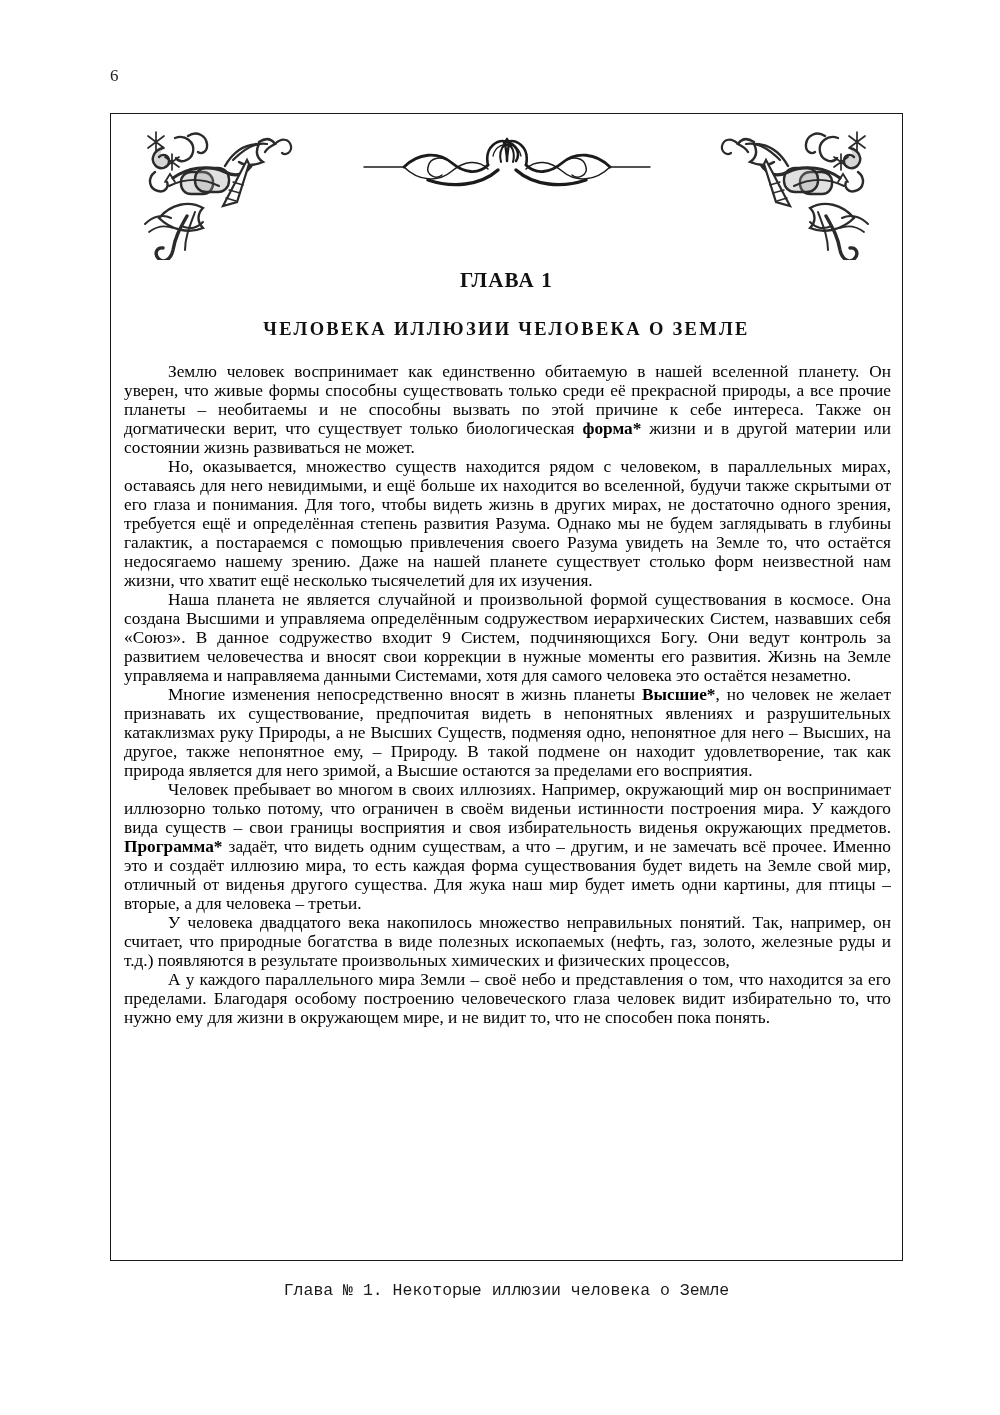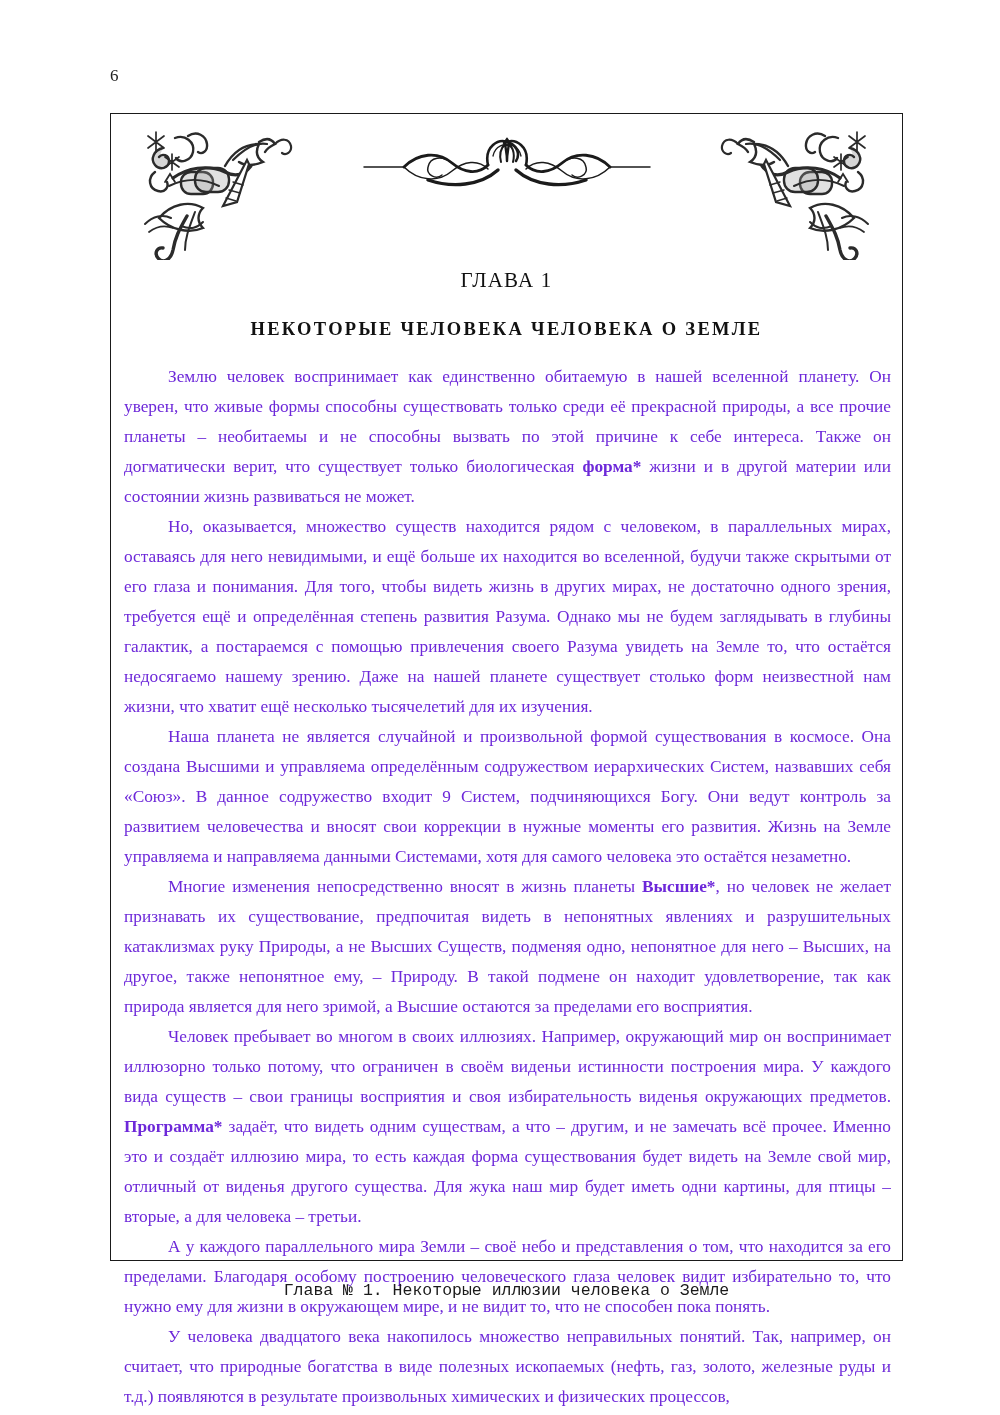--- a/index.html
+++ b/index.html
@@ -76,21 +76,21 @@
     transform: translateX(-50%);
     width: 290px;
     height: 62px;
   }
   .center-orn svg { display: block; width: 100%; height: 100%; }
 
   
   .chapter-label {
     text-align: center;
     font-size: 21px;
-    font-weight: normal;
+    font-weight: bold;
     letter-spacing: 1.2px;
     margin: 4px 0 0 0;
   }
   .chapter-title {
     text-align: center;
     font-size: 18.5px;
     font-weight: bold;
     letter-spacing: 2.3px;
     margin: 26px 0 0 0;
     padding: 0 30px;
@@ -99,22 +99,22 @@
   
   .body-text {
     margin: 22px 0 0 0;
     padding: 0 11px 0 13px;
   }
   .body-text p {
     margin: 0;
     text-align: justify;
     text-indent: 44px;
     font-size: 17.3px;
-    line-height: 30px;
-    color: #6d28d9;
+    line-height: 19px;
+    color: #000000;
     hyphens: manual;
   }
   .body-text p b { font-weight: bold; }
 
   
   .page-footer {
     position: absolute;
     left: 110px;
     top: 1281px;
     width: 793px;
@@ -245,27 +245,27 @@
           <path d="M20 112 c8 -6 16 -7 24 -4" stroke-width="1.8"></path>
           <path d="M52 106 c10 4 16 2 22 -4" stroke-width="2"></path>
           <path d="M58 96 c-8 14 -12 22 -14 34 c-2 10 -10 14 -15 8 c-4 -5 -1 -11 5 -10" stroke-width="3.4"></path>
           <path d="M66 92 c-6 16 -10 26 -10 38" stroke-width="2"></path>
         </g>
       </svg>
     </div>
   </div>
 
   <div class="chapter-label">ГЛАВА 1</div>
-  <div class="chapter-title">НЕКОТОРЫЕ ЧЕЛОВЕКА ЧЕЛОВЕКА О ЗЕМЛЕ</div>
+  <div class="chapter-title">ЧЕЛОВЕКА ИЛЛЮЗИИ ЧЕЛОВЕКА О ЗЕМЛЕ</div>
 
   <div class="body-text" id="body-text">
       <p><span>Землю человек воспринимает как единственно обитаемую в нашей вселенной планету. Он уверен, что живые формы способны существовать только среди её прекрасной природы, а все прочие планеты – необитаемы и не способны вызвать по этой причине к себе интереса. Также он догматически верит, что существует только биологическая </span><b>форма*</b><span> жизни и в другой материи или состоянии жизнь развиваться не может.</span></p>
       <p><span>Но, оказывается, множество существ находится рядом с человеком, в параллельных мирах, оставаясь для него невидимыми, и ещё больше их находится во вселенной, будучи также скрытыми от его глаза и понимания. Для того, чтобы видеть жизнь в других мирах, не достаточно одного зрения, требуется ещё и определённая степень развития Разума. Однако мы не будем заглядывать в глубины галактик, а постараемся с помощью привлечения своего Разума увидеть на Земле то, что остаётся недосягаемо нашему зрению. Даже на нашей планете существует столько форм неизвестной нам жизни, что хватит ещё несколько тысячелетий для их изучения.</span></p>
       <p><span>Наша планета не является случайной и произвольной формой существования в космосе. Она создана Высшими и управляема определённым содружеством иерархических Систем, назвавших себя «Союз». В данное содружество входит 9 Систем, подчиняющихся Богу. Они ведут контроль за развитием человечества и вносят свои коррекции в нужные моменты его развития. Жизнь на Земле управляема и направляема данными Системами, хотя для самого человека это остаётся незаметно.</span></p>
       <p><span>Многие изменения непосредственно вносят в жизнь планеты </span><b>Высшие*</b><span>, но человек не желает признавать их существование, предпочитая видеть в непонятных явлениях и разрушительных катаклизмах руку Природы, а не Высших Существ, подменяя одно, непонятное для него – Высших, на другое, также непонятное ему, – Природу. В такой подмене он находит удовлетворение, так как природа является для него зримой, а Высшие остаются за пределами его восприятия.</span></p>
       <p><span>Человек пребывает во многом в своих иллюзиях. Например, окружающий мир он воспринимает иллюзорно только потому, что ограничен в своём виденьи истинности построения мира. У каждого вида существ – свои границы восприятия и своя избирательность виденья окружающих предметов. </span><b>Программа*</b><span> задаёт, что видеть одним существам, а что – другим, и не замечать всё прочее. Именно это и создаёт иллюзию мира, то есть каждая форма существования будет видеть на Земле свой мир, отличный от виденья другого существа. Для жука наш мир будет иметь одни картины, для птицы – вторые, а для человека – третьи.</span></p>
+      <p><span>У человека двадцатого века накопилось множество неправильных понятий. Так, например, он считает, что природные богатства в виде полезных ископаемых (нефть, газ, золото, железные руды и т.д.) появляются в результате произвольных химических и физических процессов,</span></p>
       <p><span>А у каждого параллельного мира Земли – своё небо и представления о том, что находится за его пределами. Благодаря особому построению человеческого глаза человек видит избирательно то, что нужно ему для жизни в окружающем мире, и не видит то, что не способен пока понять.</span></p>
-      <p><span>У человека двадцатого века накопилось множество неправильных понятий. Так, например, он считает, что природные богатства в виде полезных ископаемых (нефть, газ, золото, железные руды и т.д.) появляются в результате произвольных химических и физических процессов,</span></p>
     </div>
 
 </div>
 
 <div class="page-footer">Глава № 1. Некоторые иллюзии человека о Земле</div>
 
 </body></html>

